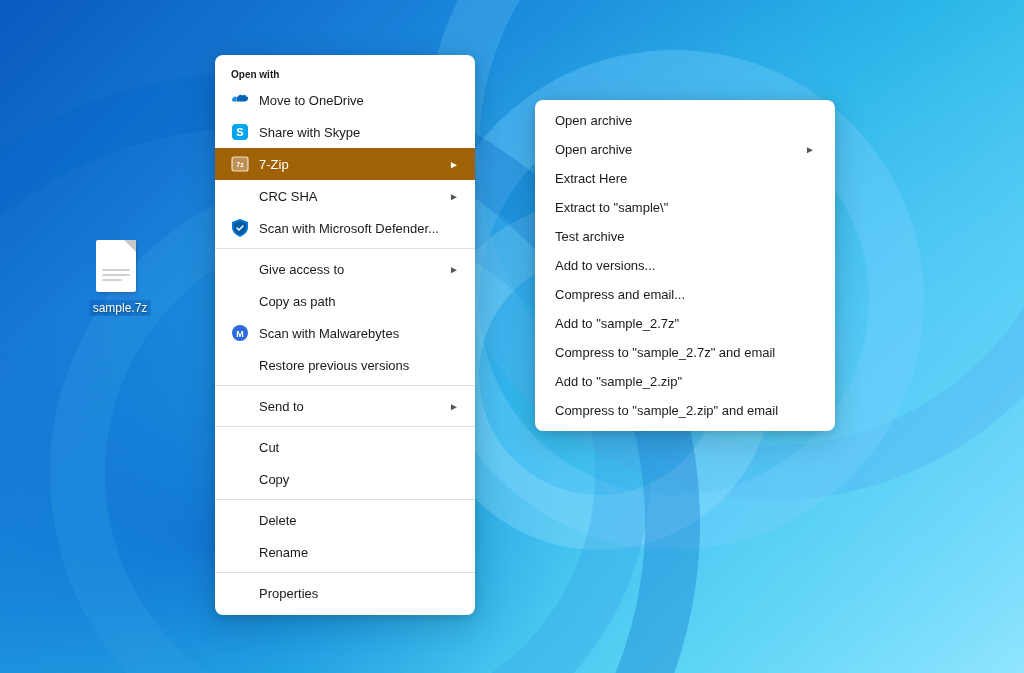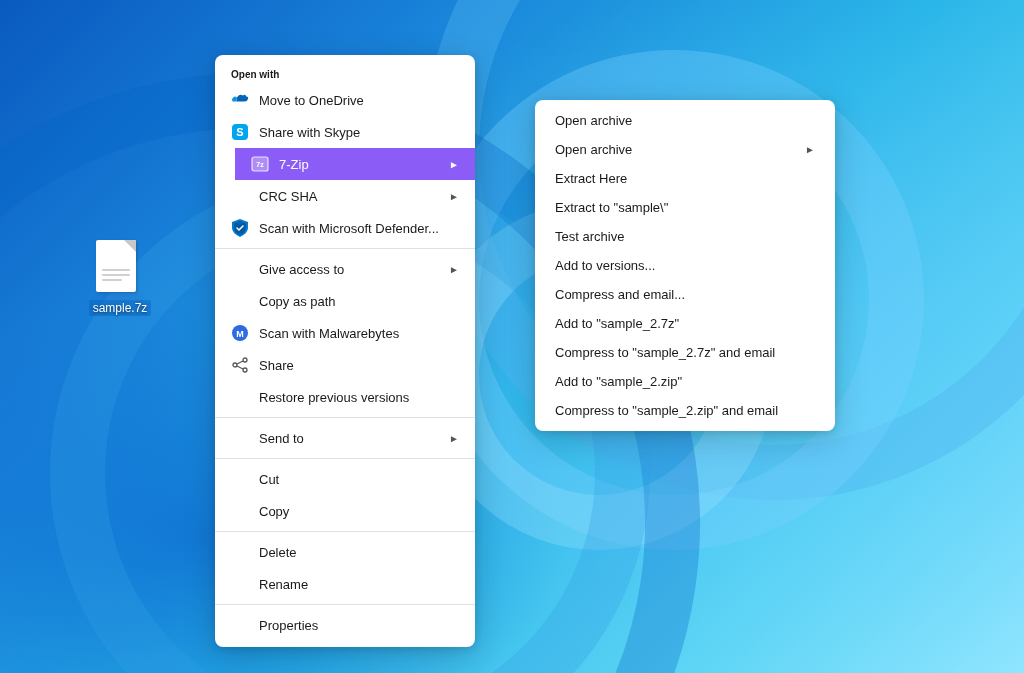--- a/index.html
+++ b/index.html
@@ -149,23 +149,22 @@
       padding: 7px 16px;
       cursor: pointer;
       gap: 10px;
       white-space: nowrap;
       color: #1a1a1a;
       font-size: 13px;
       position: relative;
     }
 
     .menu-item.highlighted {
-      background: #8b5cf6;
+      background: #a16207;
       color: white;
-      margin-left: 20px;
     }
 
     .menu-item .arrow {
       margin-left: auto;
       font-size: 10px;
       color: #555;
     }
 
     .menu-item.highlighted .arrow {
       color: white;
@@ -317,32 +316,20 @@
   <div class="menu-item">
     <span class="menu-icon">
       <svg width="18" height="18" viewBox="0 0 18 18">
         <circle cx="9" cy="9" r="8" fill="#2d6cdf"></circle>
         <text x="9" y="13" text-anchor="middle" font-size="9" font-weight="bold" fill="white">M</text>
       </svg>
     </span>
     <span>Scan with Malwarebytes</span>
   </div>
 
-  <div class="menu-item">
-    <span class="menu-icon">
-      <svg width="16" height="16" viewBox="0 0 16 16">
-        <circle cx="13" cy="3" r="2" fill="none" stroke="#555" stroke-width="1.3"></circle>
-        <circle cx="3" cy="8" r="2" fill="none" stroke="#555" stroke-width="1.3"></circle>
-        <circle cx="13" cy="13" r="2" fill="none" stroke="#555" stroke-width="1.3"></circle>
-        <line x1="5" y1="7" x2="11" y2="4" stroke="#555" stroke-width="1.2"></line>
-        <line x1="5" y1="9" x2="11" y2="12" stroke="#555" stroke-width="1.2"></line>
-      </svg>
-    </span>
-    <span>Share</span>
-  </div>
 
   <div class="menu-item">
     <span class="menu-icon"></span>
     <span>Restore previous versions</span>
   </div>
 
   <div class="menu-divider"></div>
 
   <div class="menu-item">
     <span class="menu-icon"></span>

